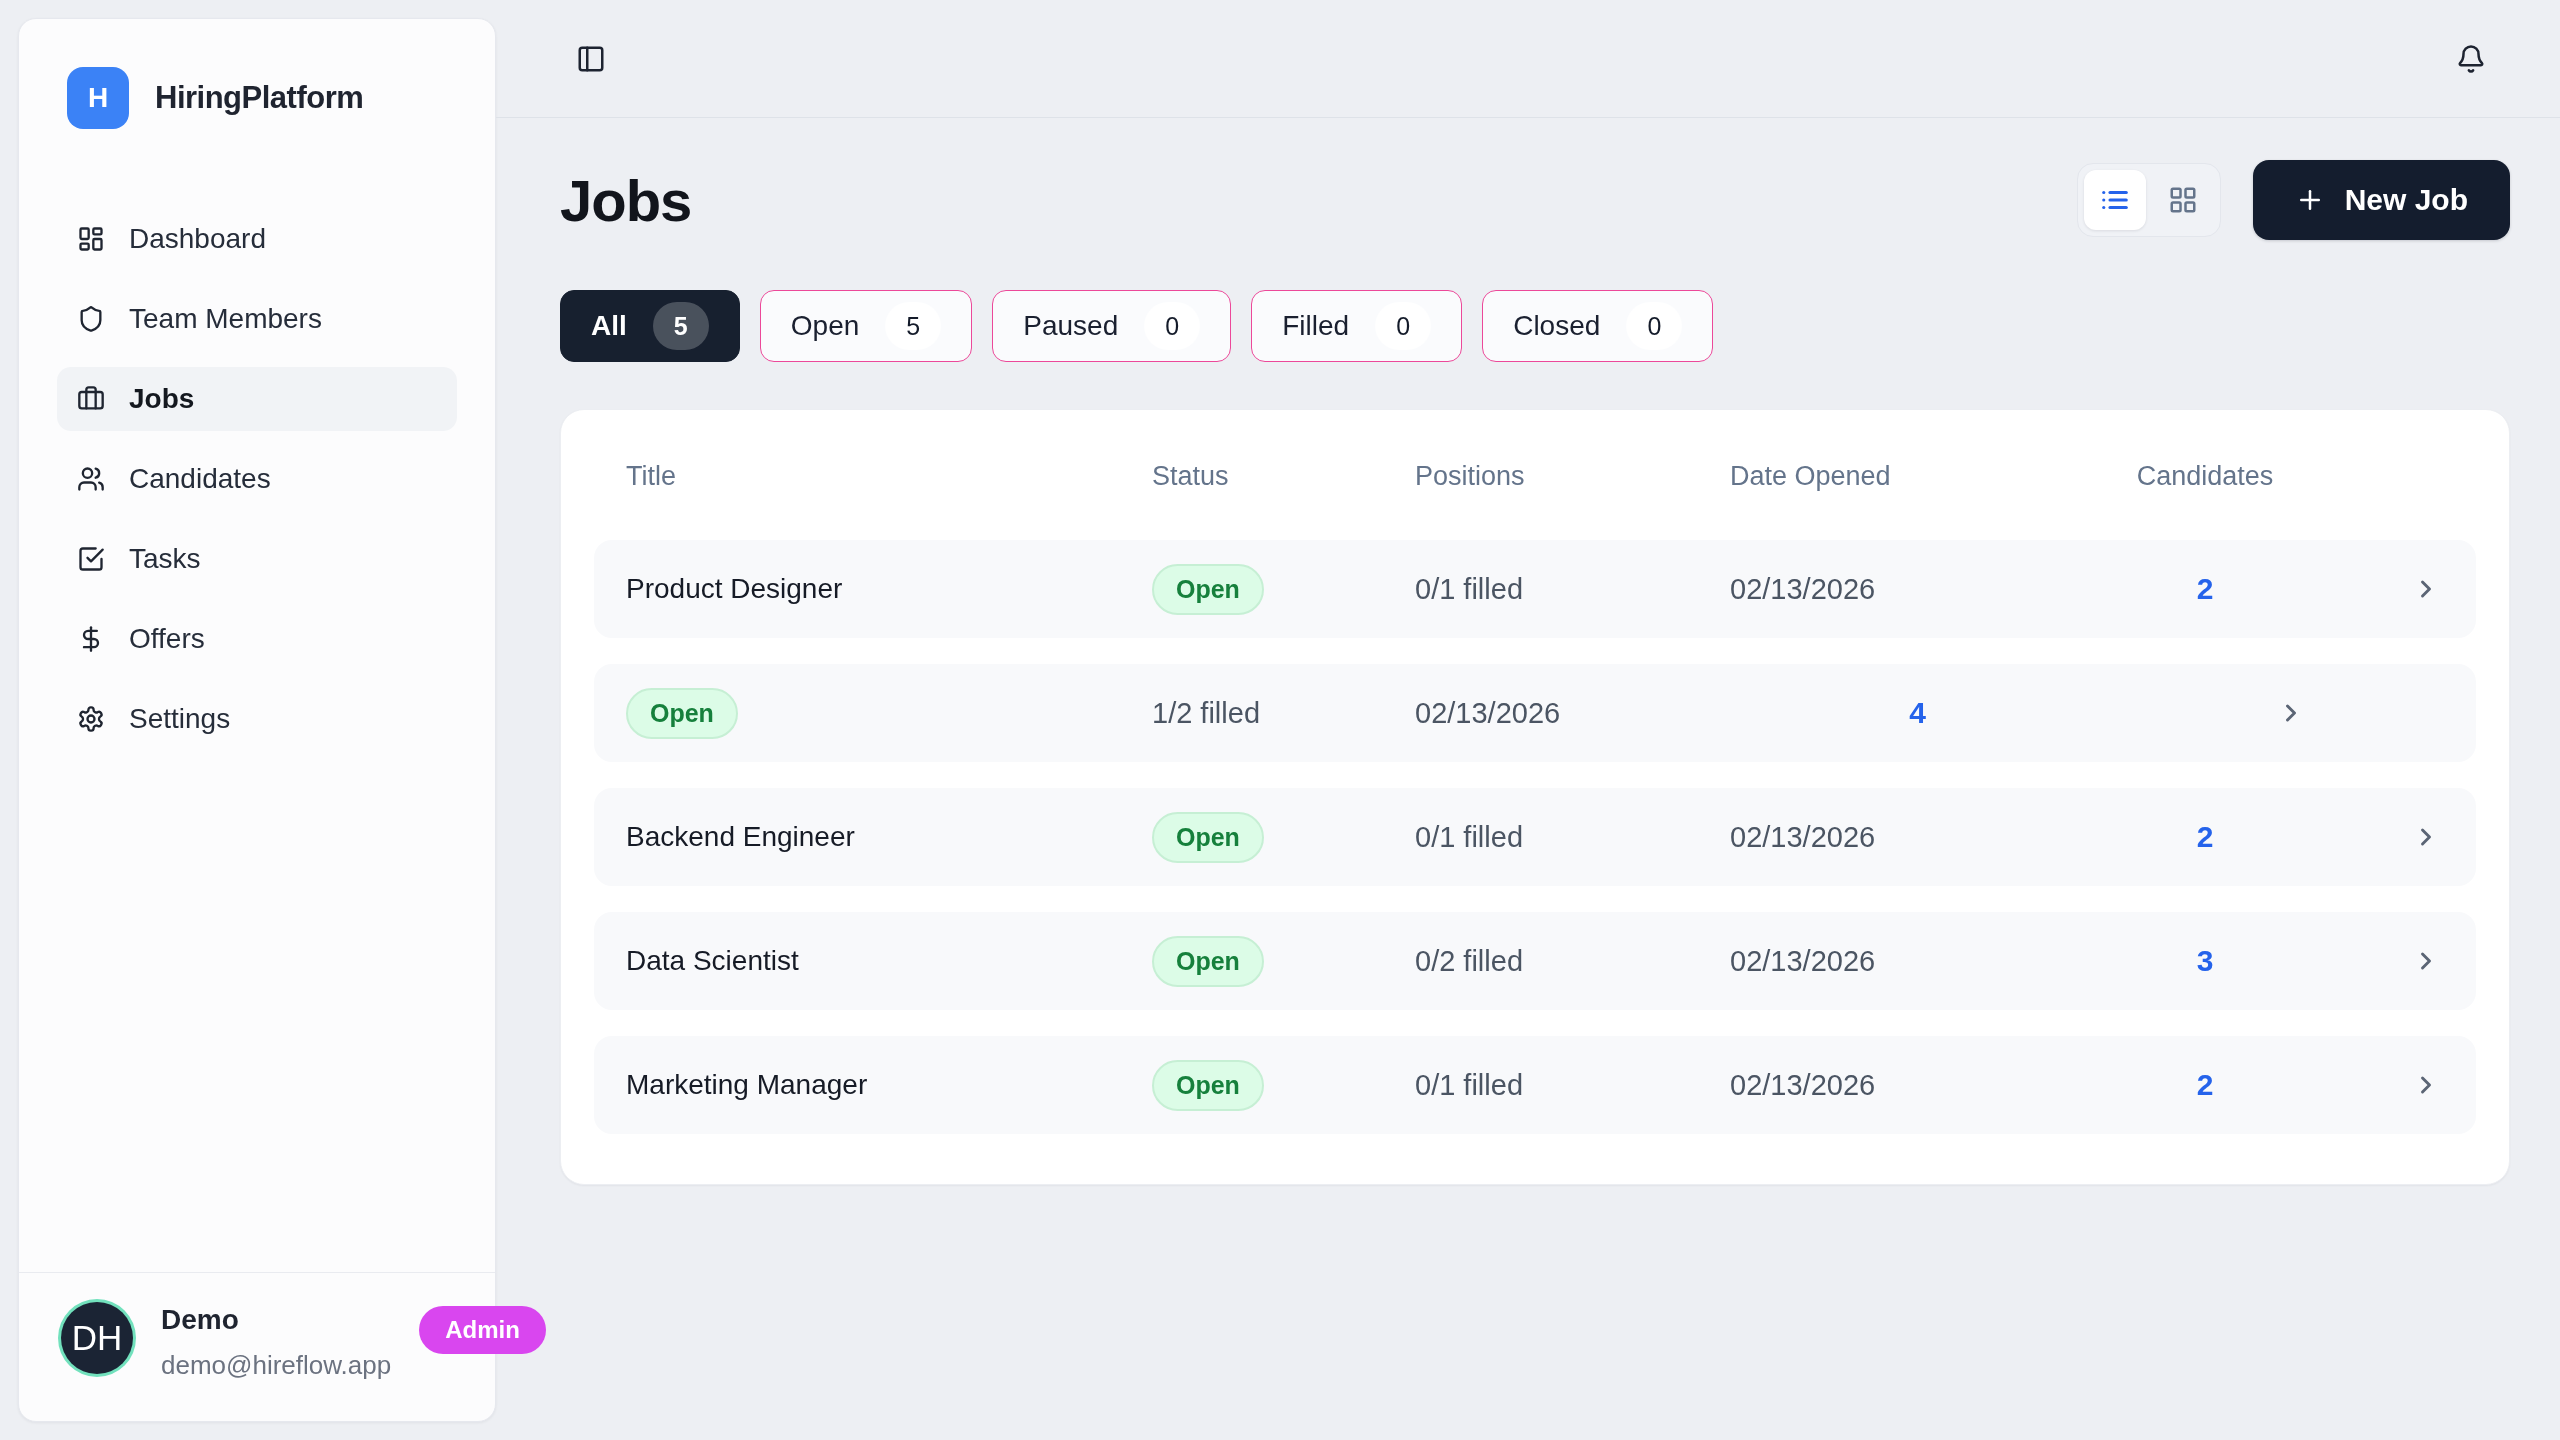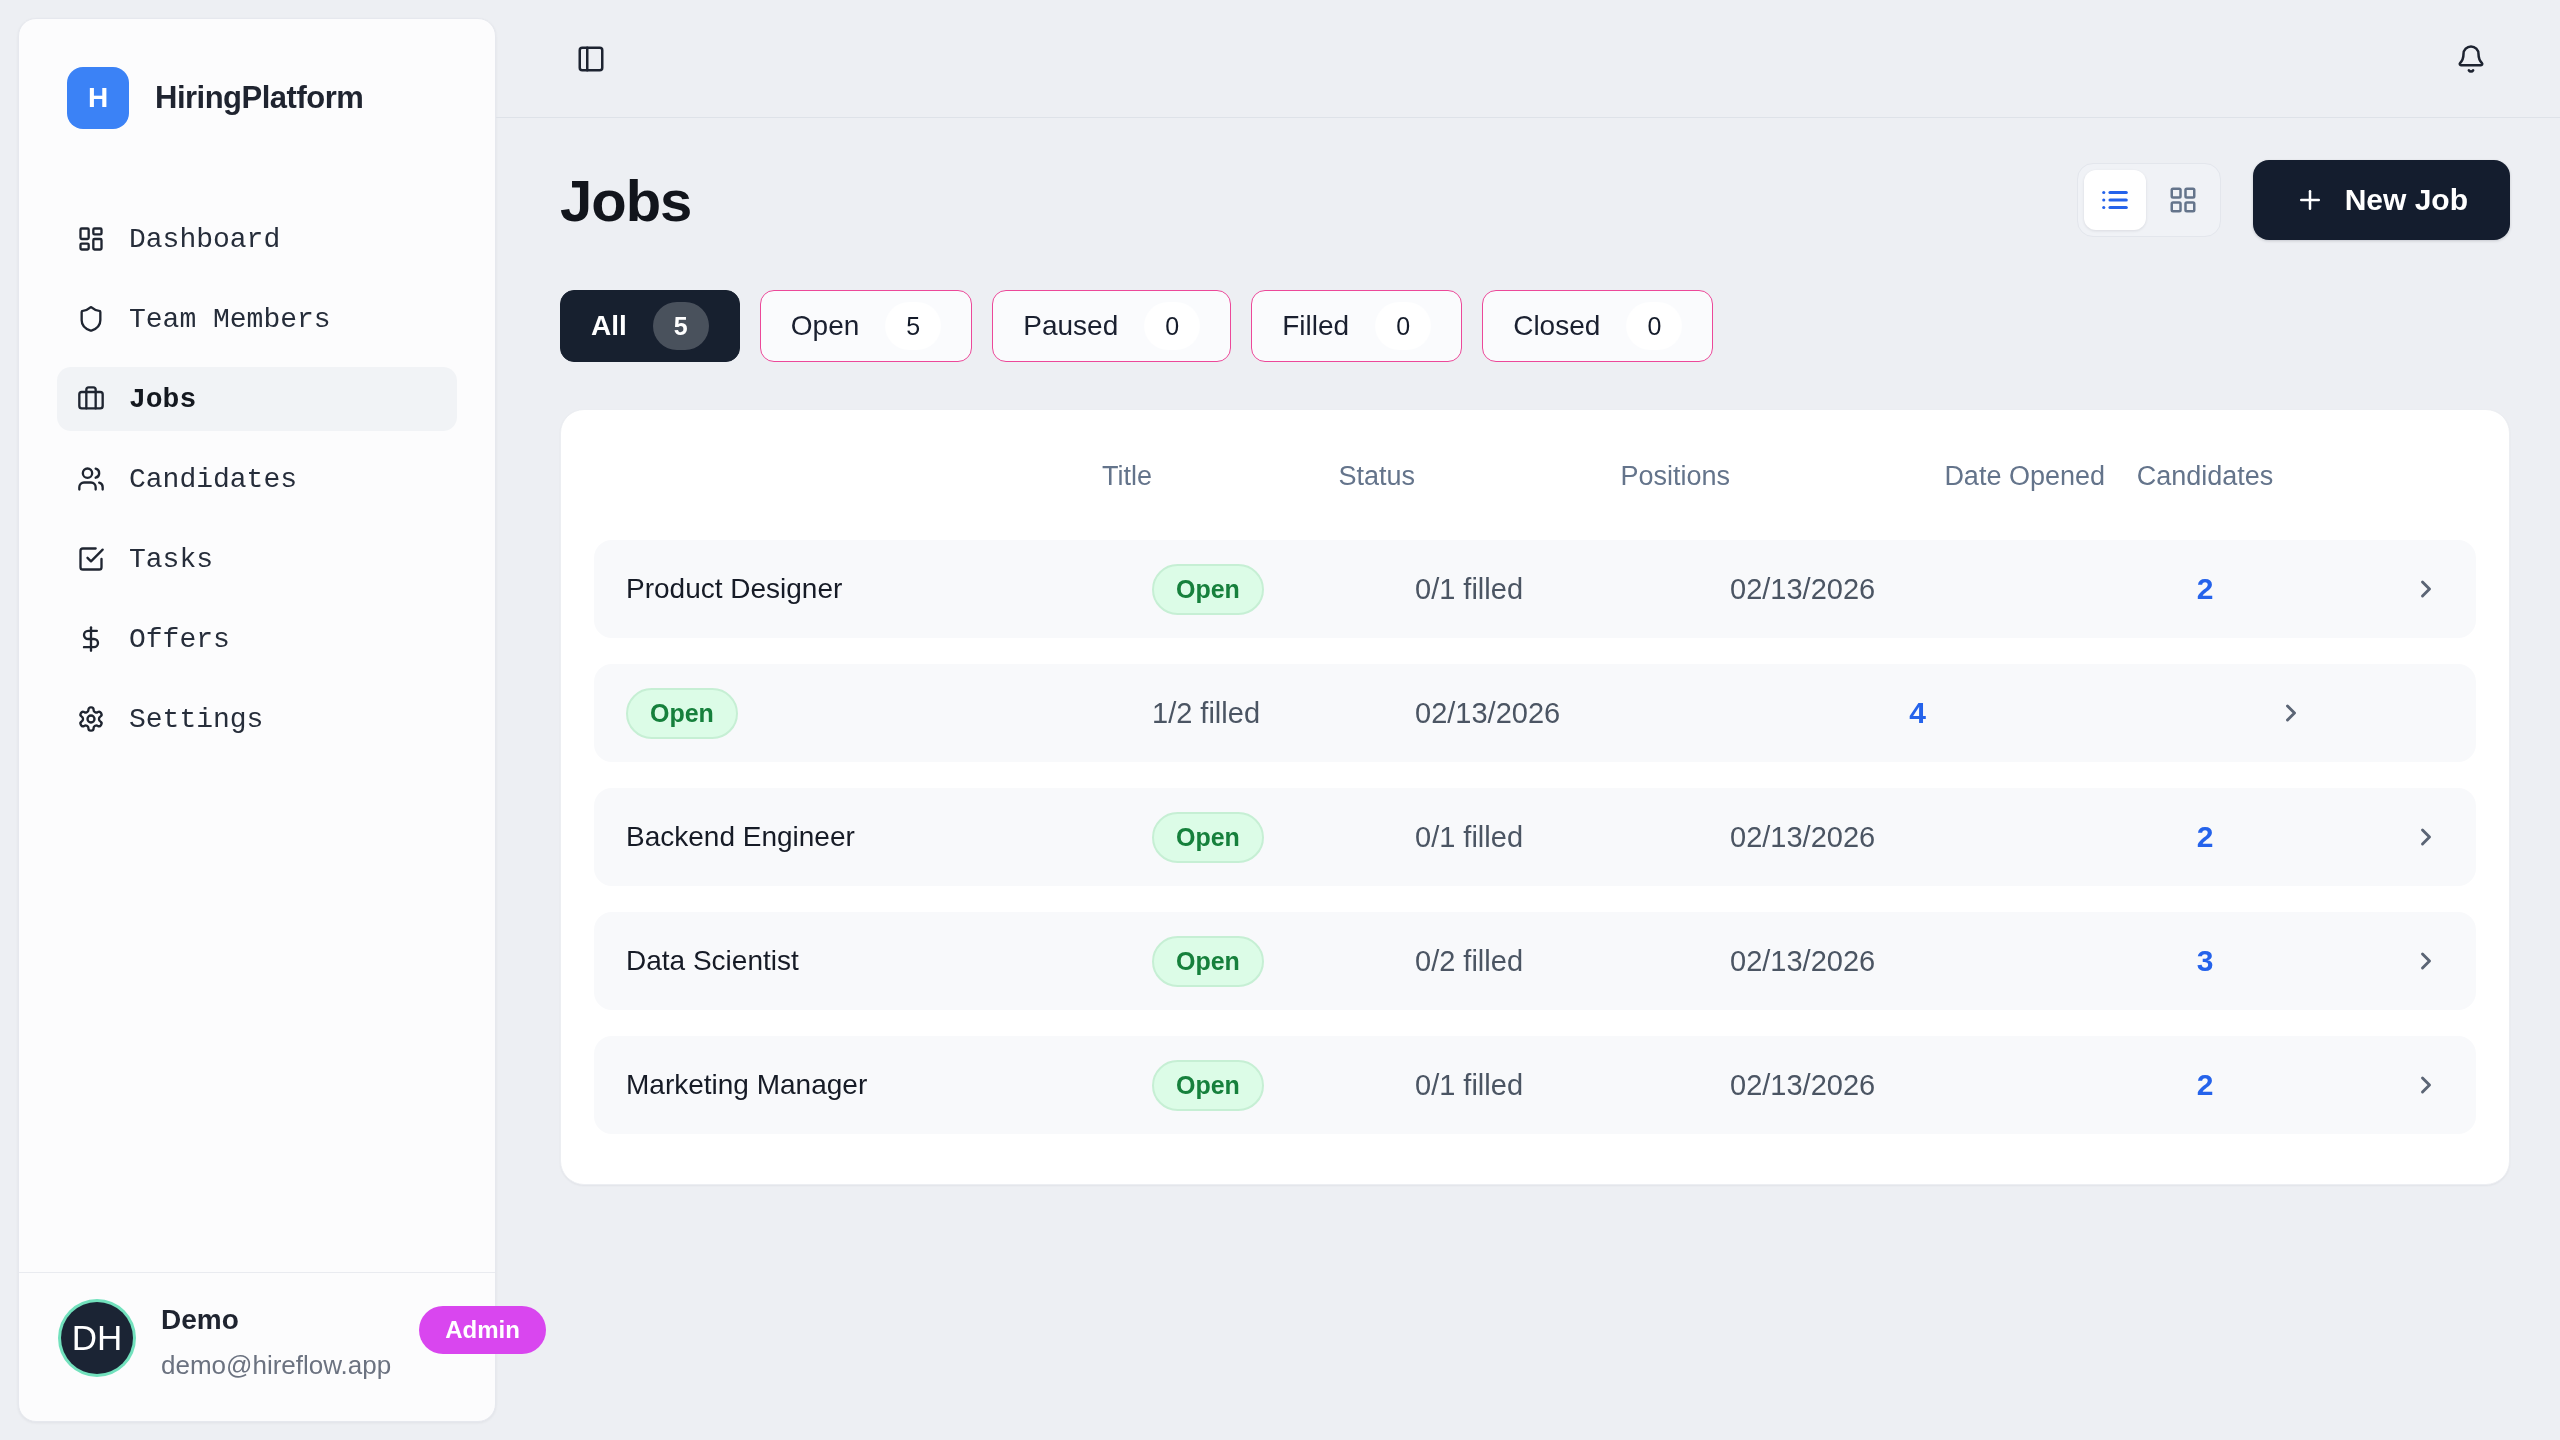--- a/index.html
+++ b/index.html
@@ -26,21 +26,20 @@
     display:flex; align-items:center; justify-content:center;
     color:#fff; font-size:28px; font-weight:bold;
   }
   .brand-name { font-size:31px; font-weight:bold; color:#1f2430; letter-spacing:-0.5px; }
 
   .nav { margin-top:78px; padding:0 38px; display:flex; flex-direction:column; }
   .nav-item {
     display:flex; align-items:center; gap:24px; height:64px; padding:0 20px;
     border-radius:14px; font-size:28px; color:#262d3a; cursor:pointer;
     margin-bottom:16px;
-    font-family:Liberation Mono, monospace;
   }
   .nav-item .nav-icon { color:#1f2531; }
   .nav-item.active { background:#f1f3f6; font-weight:bold; color:#14181f; }
 
   .sidebar-footer {
     margin-top:auto; border-top:1px solid #e9ebf0;
     padding:25px 40px 40px 42px;
     display:flex; align-items:flex-start; gap:28px;
   }
   .avatar {
@@ -116,21 +115,21 @@
     box-shadow:0 1px 2px rgba(16,24,40,.05);
     padding:28px 33px 50px 33px;
   }
   .tgrid {
     display:grid;
     grid-template-columns:526px 263px 315px 375px 200px 1fr;
     align-items:center;
     padding-left:32px; padding-right:36px;
   }
   .thead { height:76px; }
-  .th { font-size:27px; color:#64748b; font-weight:500;text-align:right; }
+  .th { font-size:27px; color:#64748b; font-weight:500; }
   .th.center { text-align:center; }
 
   .trow {
     height:98px; background:#f8f9fb; border-radius:18px; margin-top:26px; cursor:pointer;
   }
   .trow:first-of-type { margin-top:0; }
   .cell-title { font-size:28px; font-weight:500; color:#161b26; }
   .cell-muted { font-size:29px; color:#4b5563; }
   .cell-count { font-size:30px; font-weight:bold; color:#2563eb; text-align:center; }
   .cell-chevron { display:flex; justify-content:flex-end; color:#5b6575; }

